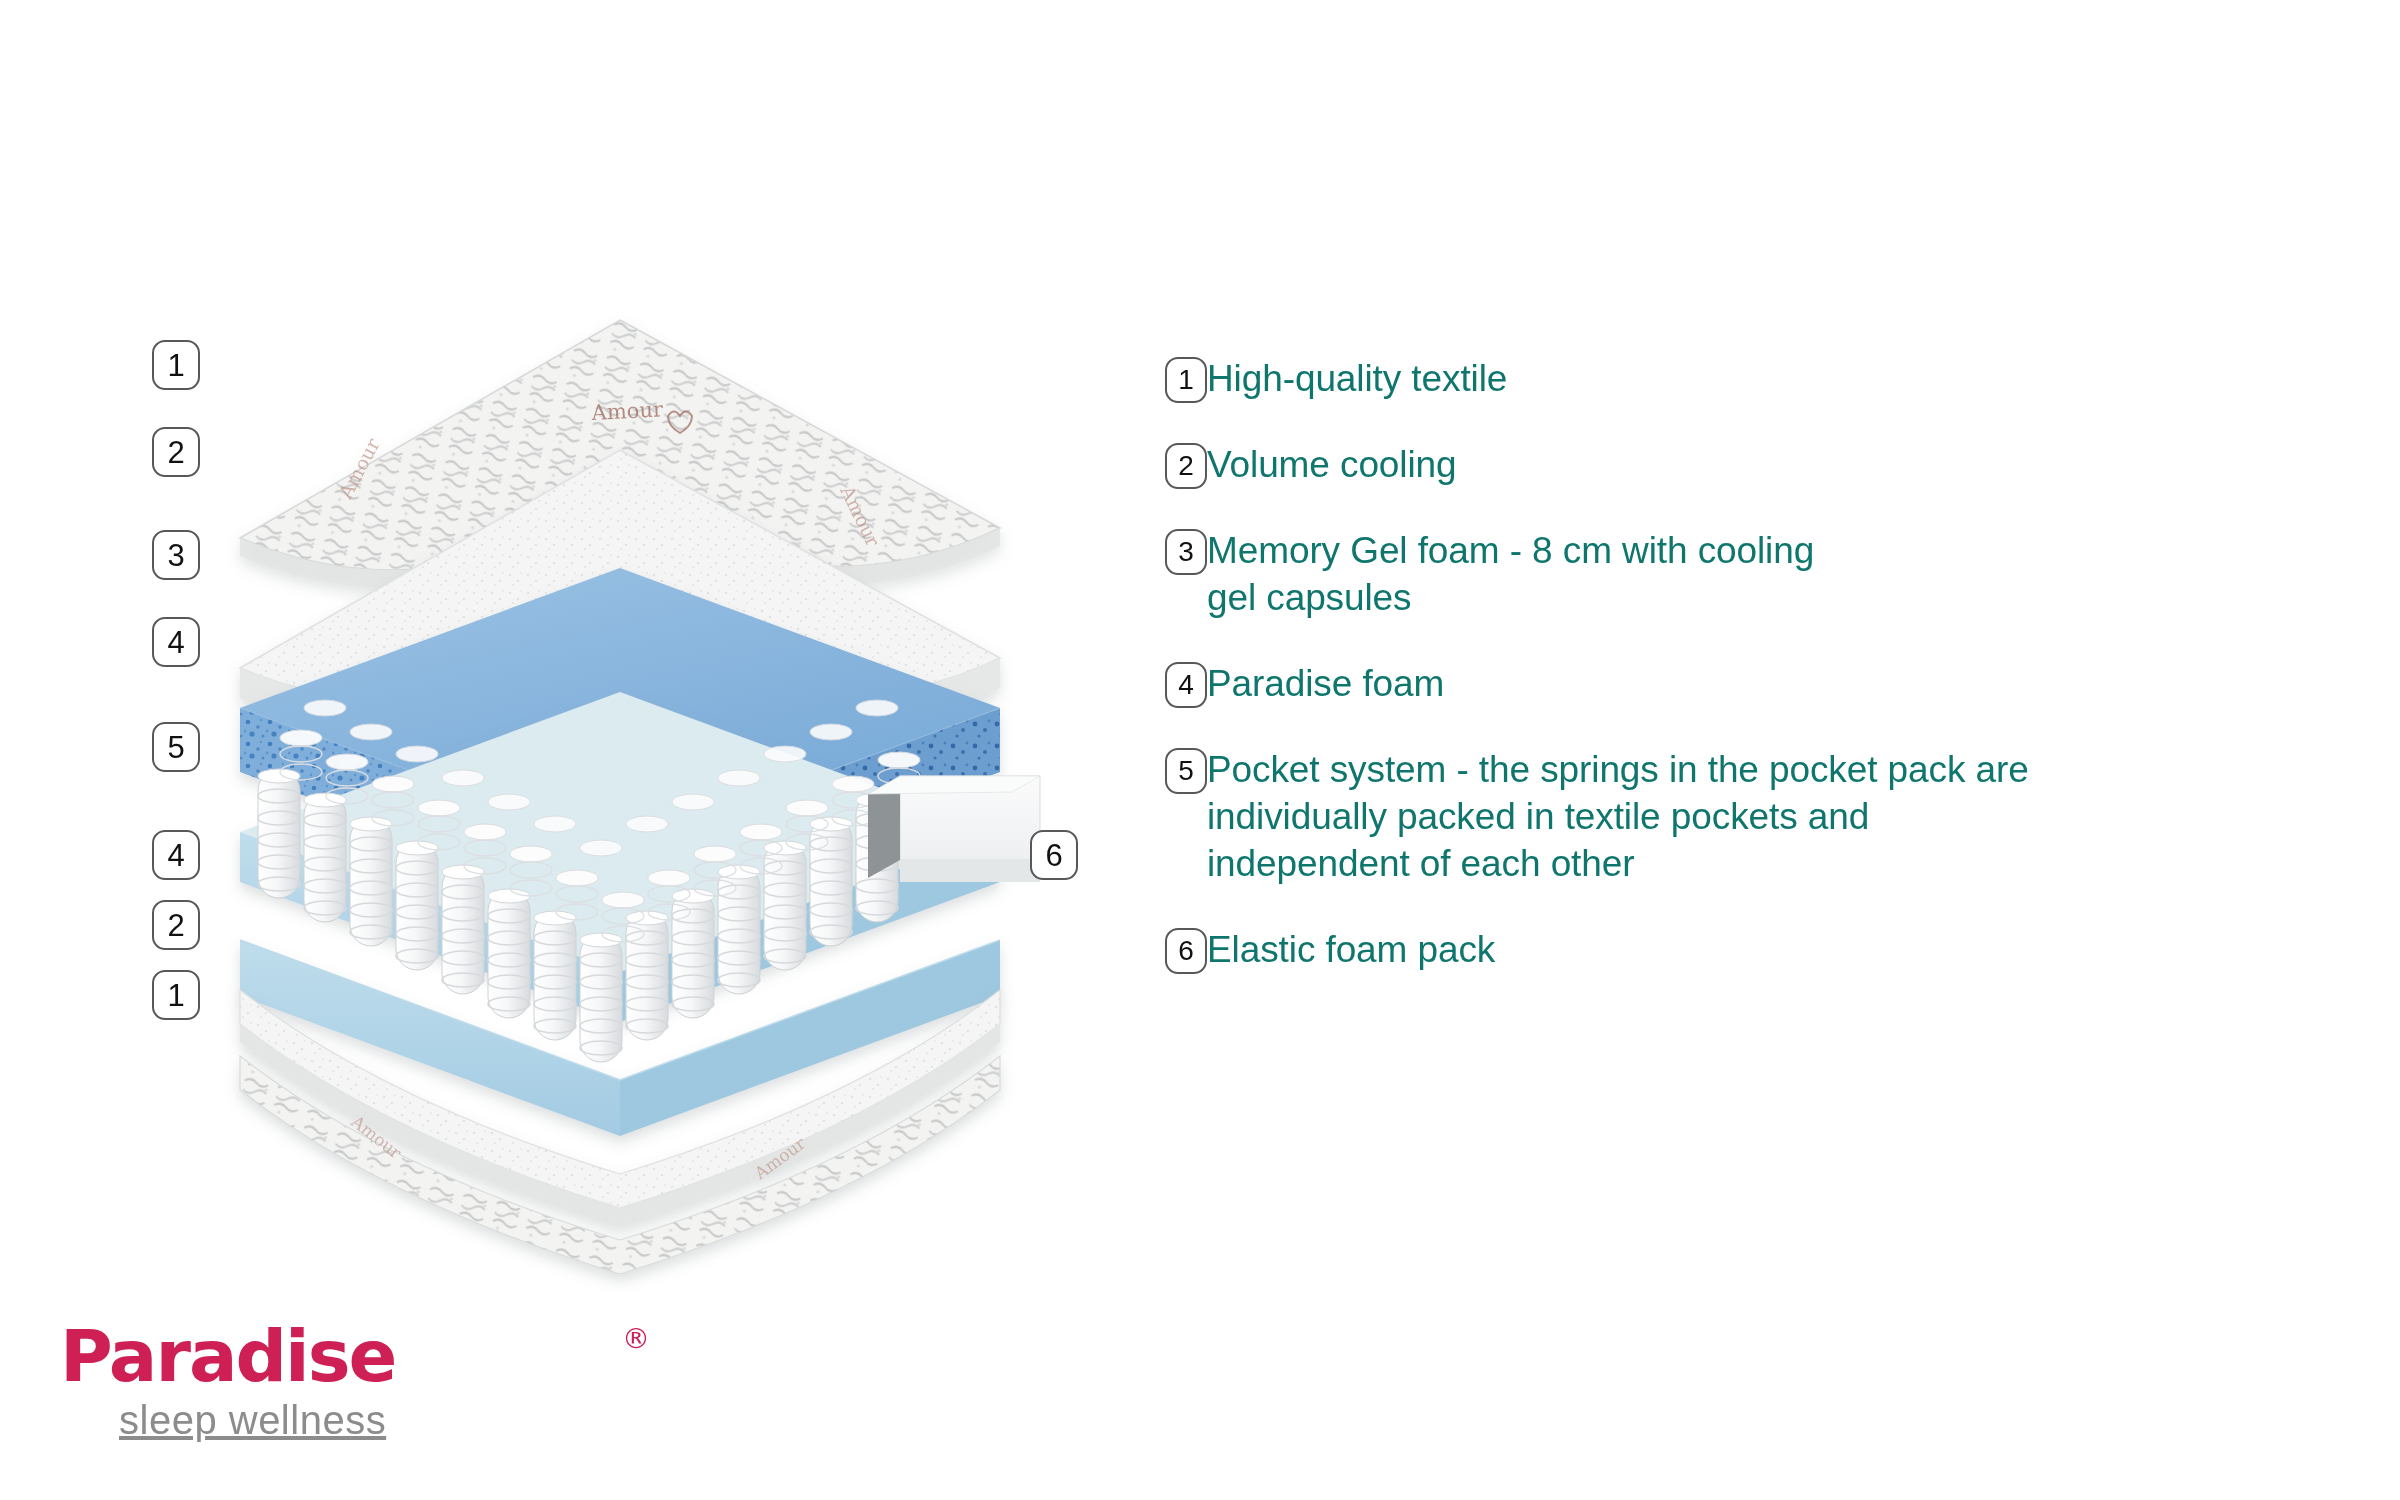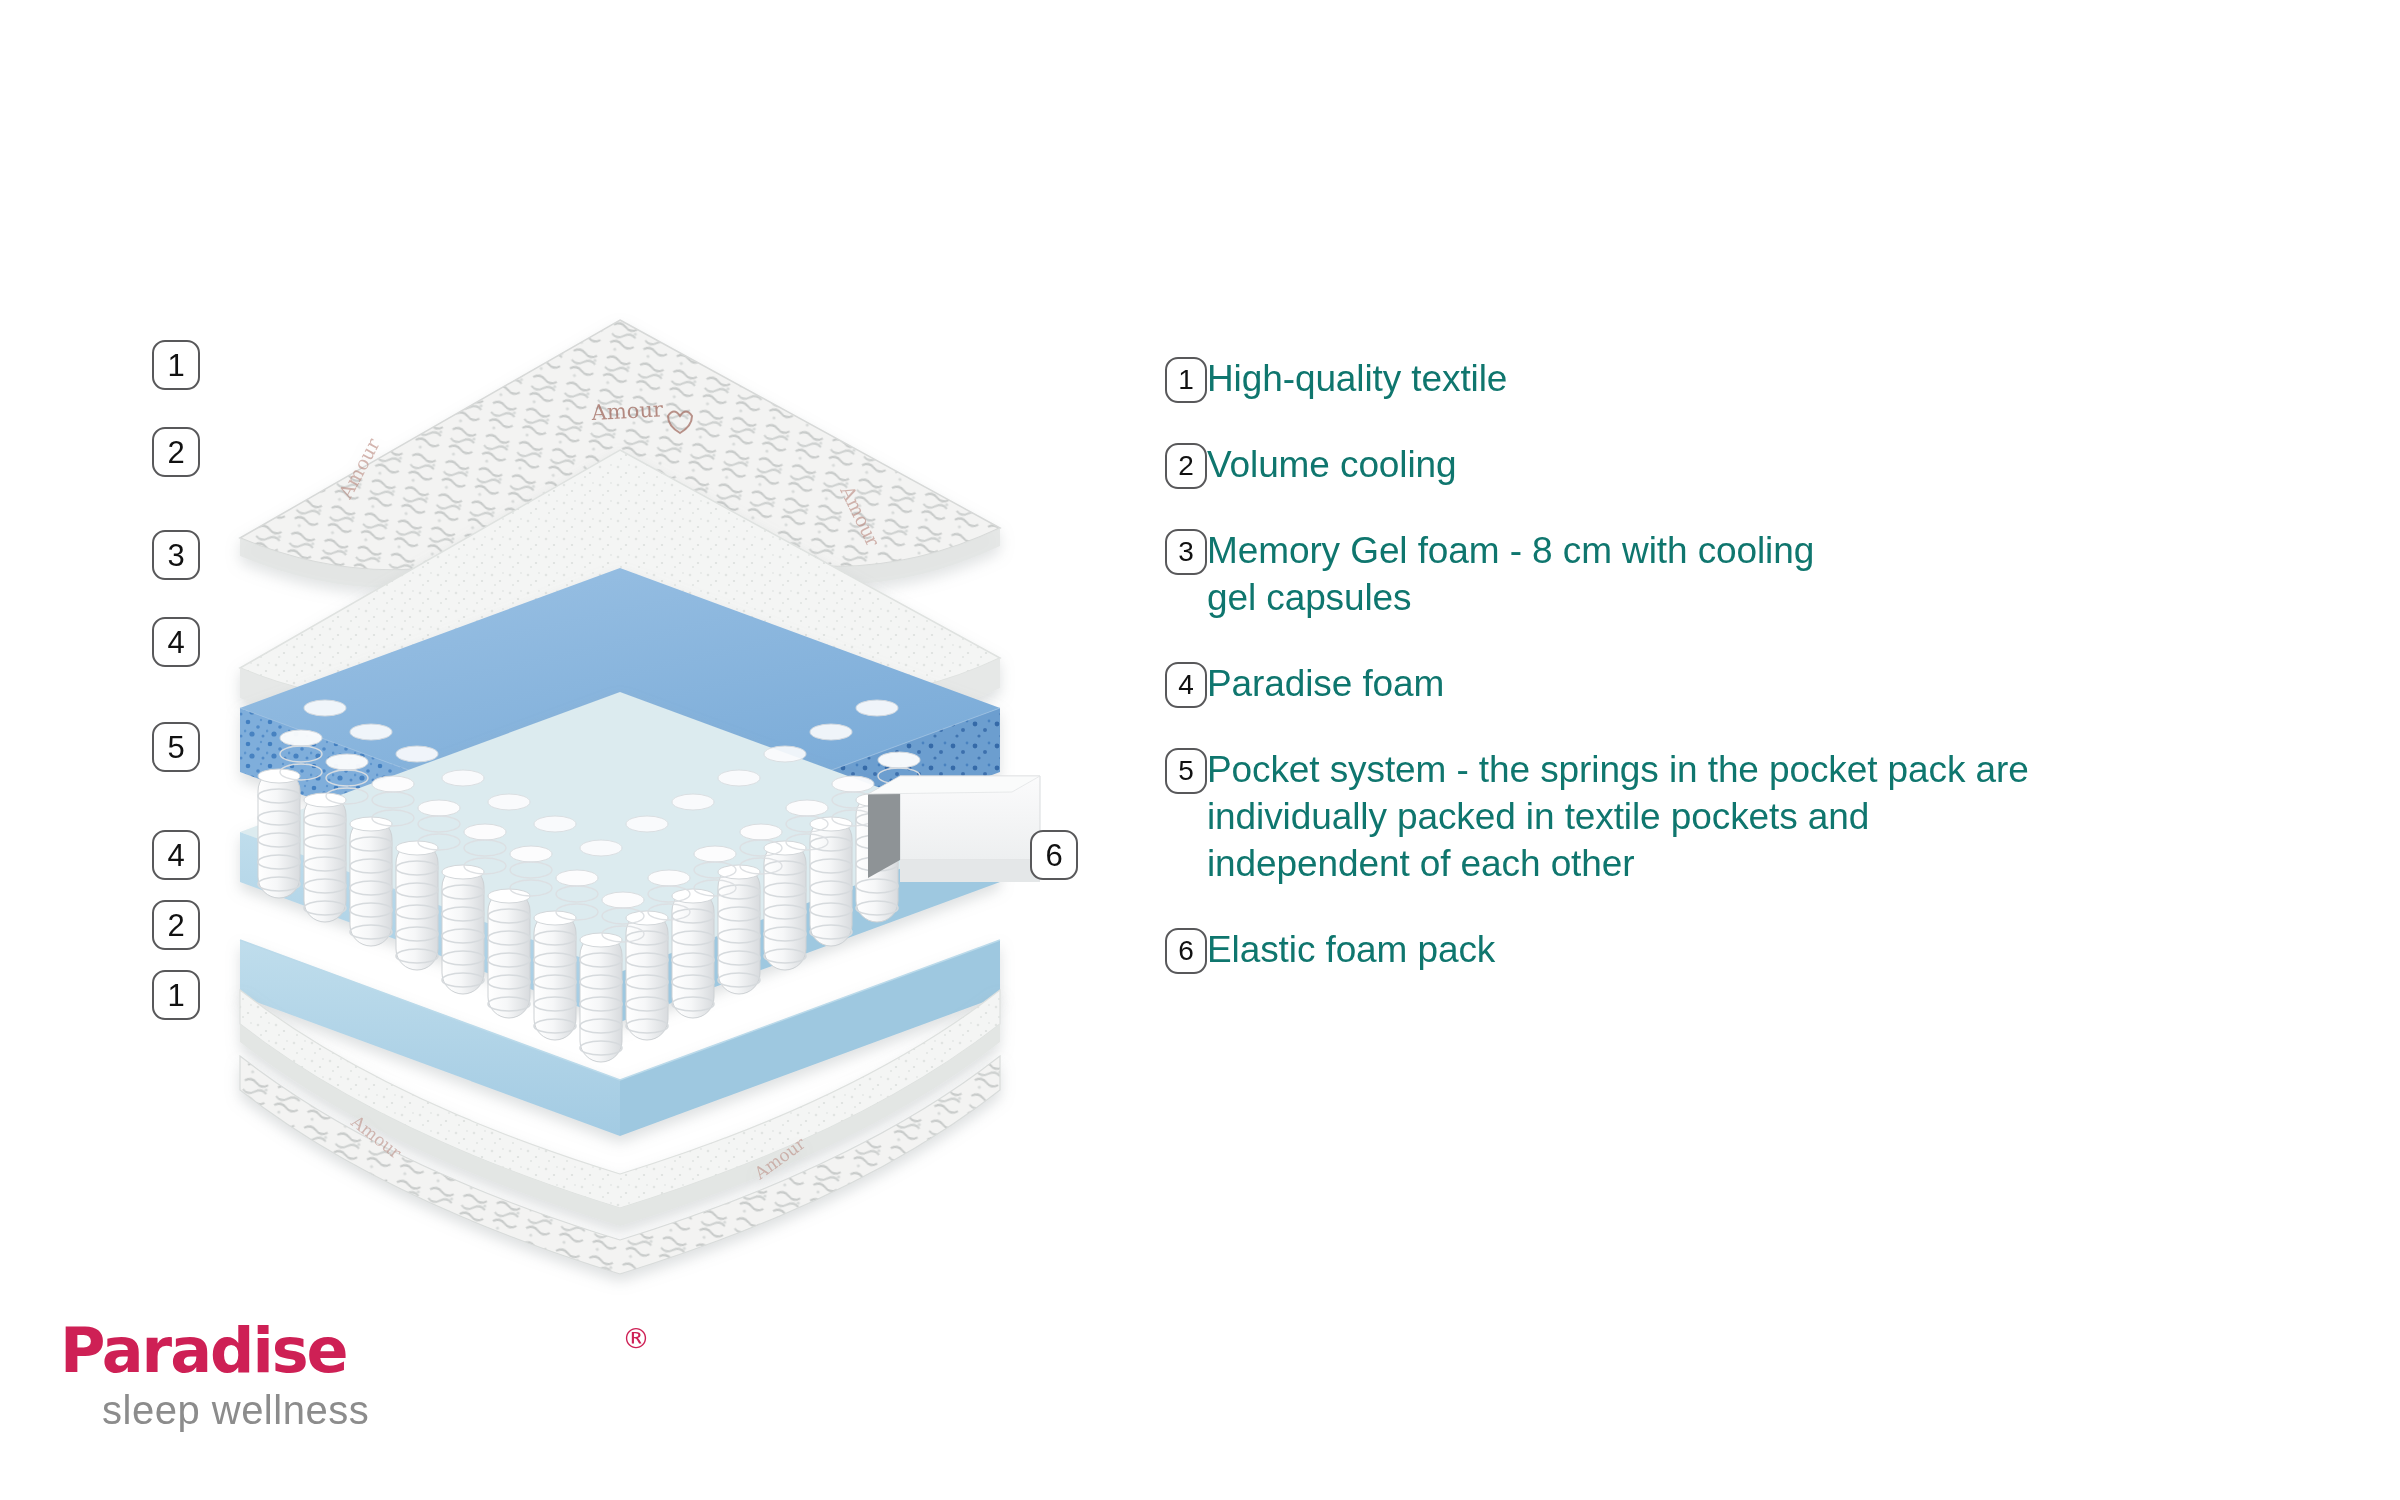--- a/index.html
+++ b/index.html
@@ -95,41 +95,42 @@
     position: absolute;
     left: 60px;
     top: 1320px;
     width: 560px;
   }
   #brand-word {
     position: relative;
     display: inline-block;
     font-family: "DejaVu Sans", sans-serif;
     font-weight: bold;
-    font-size: 62px;
+    font-size: 72px;
     line-height: 1;
     color: #CE2055;
     letter-spacing: -2px;
   }
   #brand-reg {
     position: absolute;
     top: 2px;
     right: -30px;
     font-family: "DejaVu Sans", sans-serif;
     font-weight: normal;
     font-size: 28px;
     color: #CE2055;
   }
   #brand-tagline {
     margin-top: 6px;
-    margin-left: 42px;
+    margin-left: 59px;
     font-family: "Liberation Sans", sans-serif;
     font-size: 40px;
     color: #8C8C8C;
     letter-spacing: 0.5px;
+    text-decoration: underline;
   }
 </style>
 </head>
 <body>
 
 <div id="callout-column">
     <div class="numbox callout" style="top: 340px;">1</div>
     <div class="numbox callout" style="top: 427px;">2</div>
     <div class="numbox callout" style="top: 530px;">3</div>
     <div class="numbox callout" style="top: 617px;">4</div>

